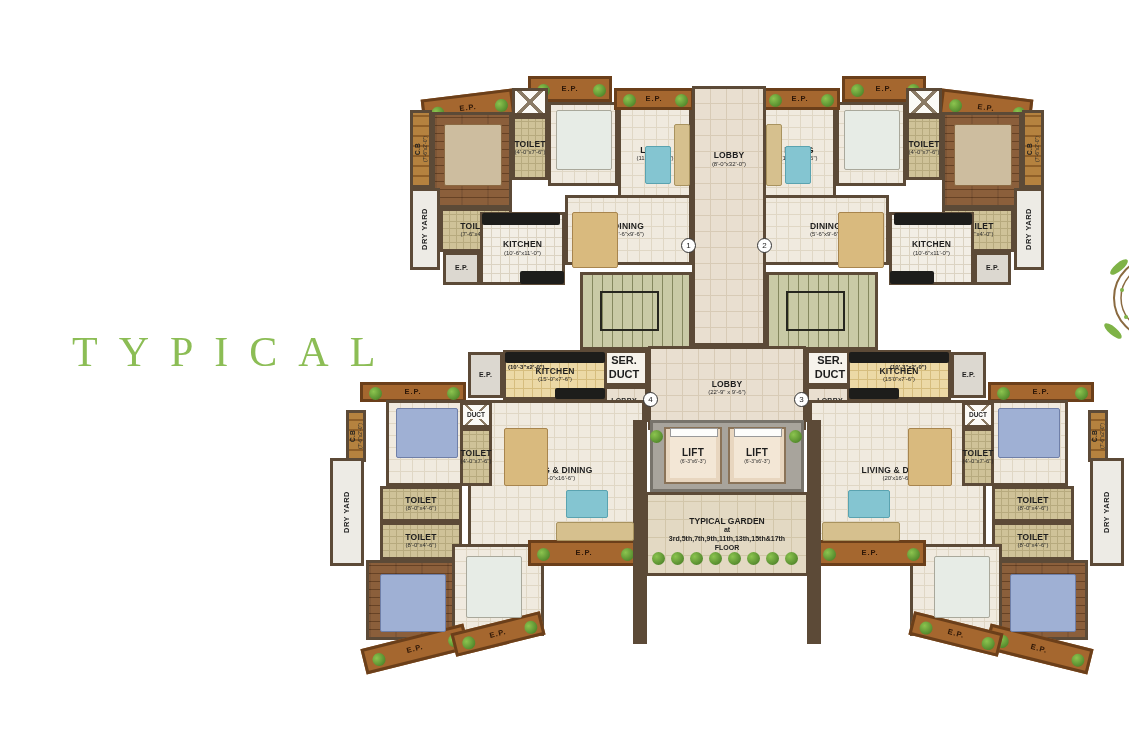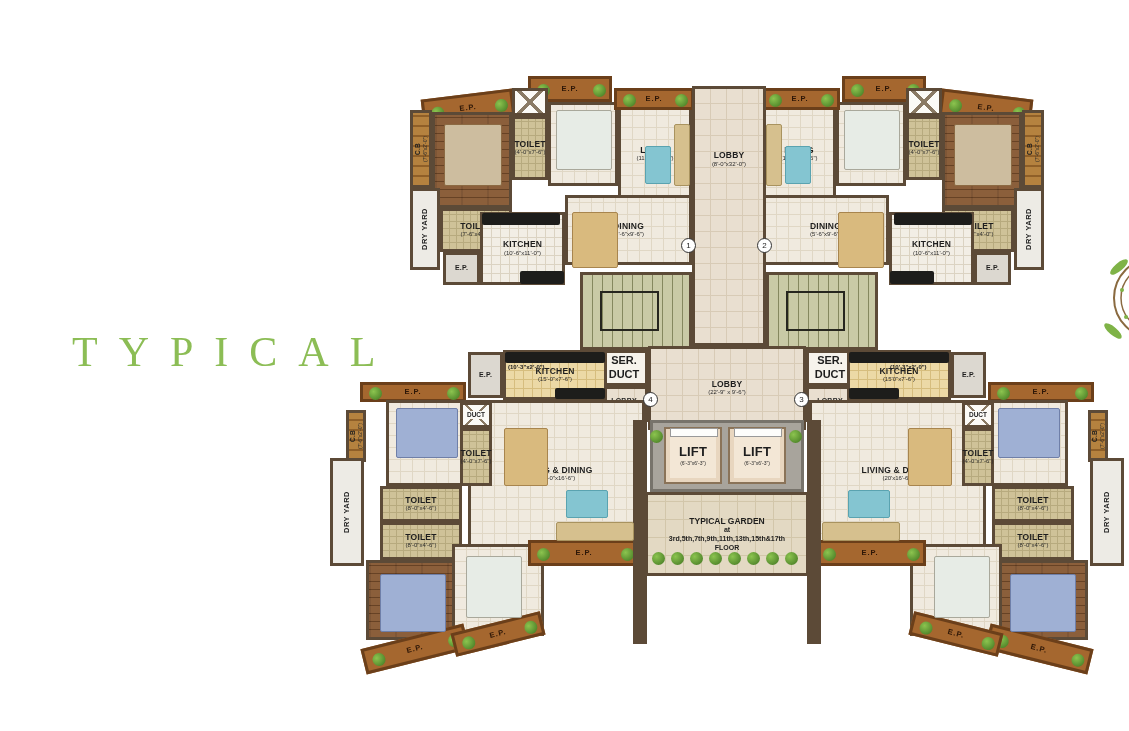--- a/index.html
+++ b/index.html
@@ -53,21 +53,21 @@
   .ductx{background-color:#fbfaf6;background-image:
      linear-gradient(45deg,transparent 46%,#8a7a64 46% 54%,transparent 54%),
      linear-gradient(135deg,transparent 46%,#8a7a64 46% 54%,transparent 54%);}
   .ductx .ln{font-size:6.5px;background:#fbfaf6;}
   .white{background:#f6f3ec;}
   .white .ln{font-size:11px;}
   .lobbysmall .nm{font-size:7px;}
   .lobbysmall .dm{font-size:5px;}
   .lift{background:#f3e7d6;border:2px solid #8a7358;box-shadow:inset 0 0 0 4px #e8d6bf;}
   .lift::before{content:"";position:absolute;left:8%;top:-1px;width:84%;height:7px;background:#fdfdfb;border:1px solid #999;}
-  .lift .nm{font-size:13px;}
+  .lift .nm{font-size:10px;}
   .lift .dm{font-size:5px;}
   .wallbox{background:#5c4a37;border:none;z-index:2;}
   .liftframe{background:#a8a49c;border:3px solid #77736b;z-index:1;}
   
   .bush{position:absolute;width:13px;height:13px;border-radius:50%;z-index:4;
         background:radial-gradient(circle at 35% 35%,#8cc44f,#3f7420);}
   .decor{position:absolute;z-index:3;border-radius:2px;}
   .door{position:absolute;width:13px;height:13px;border:1px solid #333;border-radius:50%;
         background:#fff;font-size:8px;color:#222;display:flex;align-items:center;
         justify-content:center;z-index:6;}

